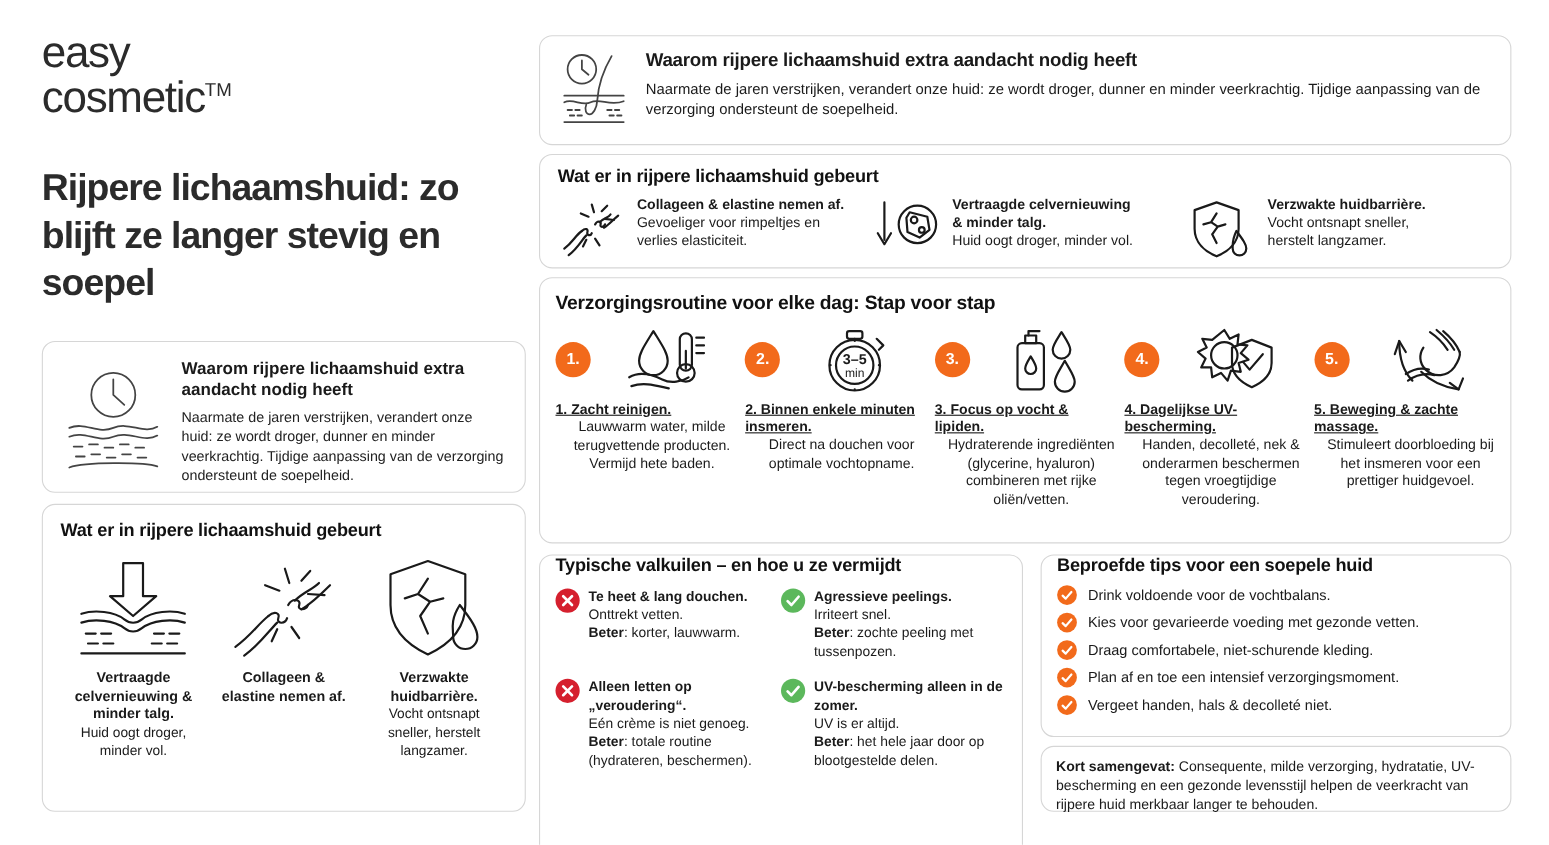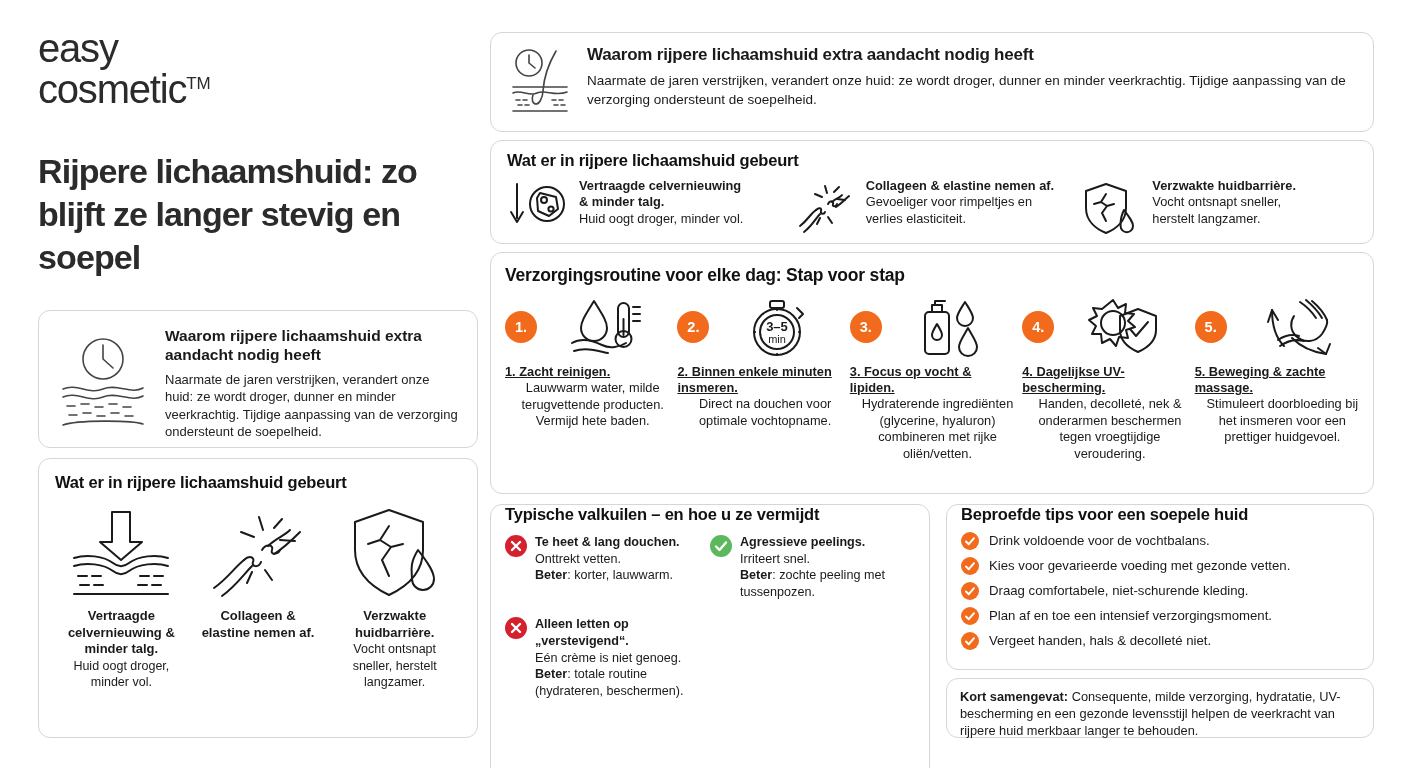--- a/index.html
+++ b/index.html
@@ -159,47 +159,47 @@
       </div>
     </div>
   </div>
 
   <div class="card" id="top-what">
     <div class="card-title">Wat er in rijpere lichaamshuid gebeurt</div>
     <div class="row">
       <div class="item">
         <div class="ico">
           <svg width="62" height="56" viewBox="0 0 62 56">
-            <path class="ln" d="M10 4 V38 M4 32 L10 42 L16 32"></path>
-            <circle class="ln" cx="40" cy="24" r="17"></circle>
-            <path class="ln" d="M33 13 L49 17 L51 29 L42 36 L31 31 L30 18 Z"></path>
-            <circle class="ln" cx="37" cy="20" r="3"></circle>
-            <circle class="ln" cx="44" cy="29" r="2.6"></circle>
-          </svg>
-        </div>
-        <div>
-          <div class="h"><span>Vertraagde celvernieuwing</span><br><span>&amp; minder talg.</span></div>
-          <div class="d">Huid oogt droger, minder vol.</div>
-        </div>
-      </div>
-
-      <div class="item">
-        <div class="ico">
-          <svg width="62" height="56" viewBox="0 0 62 56">
             <path class="ln" d="M6 46 C14 40, 16 34, 22 30 M10 52 C18 46, 22 38, 26 34"></path>
             <path class="ln" d="M22 30 C25 27, 28 28, 27 31 C26 34, 30 35, 31 32"></path>
             <path class="ln" d="M38 22 C42 18, 46 18, 48 15 M42 27 C47 24, 50 20, 55 16"></path>
             <path class="ln" d="M34 24 C36 20, 40 21, 39 24 C38 27, 42 27, 43 24"></path>
             <path class="ln" d="M33 13 L31 6 M40 12 L45 7 M43 19 L51 20 M28 17 L21 14"></path>
             <path class="ln" d="M26 38 L23 44 M34 37 L38 43"></path>
           </svg>
         </div>
         <div>
           <div class="h">Collageen &amp; elastine nemen af.</div>
           <div class="d"><span>Gevoeliger voor rimpeltjes en</span><br><span>verlies elasticiteit.</span></div>
+        </div>
+      </div>
+
+      <div class="item">
+        <div class="ico">
+          <svg width="62" height="56" viewBox="0 0 62 56">
+            <path class="ln" d="M10 4 V38 M4 32 L10 42 L16 32"></path>
+            <circle class="ln" cx="40" cy="24" r="17"></circle>
+            <path class="ln" d="M33 13 L49 17 L51 29 L42 36 L31 31 L30 18 Z"></path>
+            <circle class="ln" cx="37" cy="20" r="3"></circle>
+            <circle class="ln" cx="44" cy="29" r="2.6"></circle>
+          </svg>
+        </div>
+        <div>
+          <div class="h"><span>Vertraagde celvernieuwing</span><br><span>&amp; minder talg.</span></div>
+          <div class="d">Huid oogt droger, minder vol.</div>
         </div>
       </div>
 
       <div class="item">
         <div class="ico">
           <svg width="58" height="58" viewBox="0 0 58 58">
             <path class="ln" d="M26 4 L46 11 V28 C46 41, 36 49, 26 53 C16 49, 6 41, 6 28 V11 Z"></path>
             <path class="ln" d="M26 14 L21 22 L27 26 L22 33 M27 26 L34 24 M21 22 L14 24 M22 33 L26 41"></path>
             <path class="ln" d="M44 30 C50 38, 53 42, 53 46 A6.2 6.2 0 0 1 40.6 46 C40.6 42, 40 38, 44 30 Z"></path>
           </svg>
@@ -423,26 +423,38 @@
         </div>
       </div>
 
       <div class="cell">
         <div class="mark bad">
           <svg width="22" height="22" viewBox="0 0 22 22">
               <path d="M7 7 L15 15 M15 7 L7 15" stroke="#fff" stroke-width="2.4" stroke-linecap="round" fill="none"></path>
             </svg>
         </div>
         <div class="body">
-          <span class="h">Alleen letten op „verstevigend“.</span><br>
+          <span class="h">Alleen letten op „veroudering“.</span><br>
           <span>Eén crème is niet genoeg.</span><br>
           <b>Beter</b><span>: totale routine (hydrateren, beschermen).</span>
         </div>
       </div>
 
+      <div class="cell">
+        <div class="mark good">
+          <svg width="22" height="22" viewBox="0 0 22 22">
+              <path d="M6 11.5 L9.5 15 L16 7.5" stroke="#fff" stroke-width="2.4" stroke-linecap="round" stroke-linejoin="round" fill="none"></path>
+            </svg>
+        </div>
+        <div class="body">
+          <span class="h">UV-bescherming alleen in de zomer.</span><br>
+          <span>UV is er altijd.</span><br>
+          <b>Beter</b><span>: het hele jaar door op blootgestelde delen.</span>
+        </div>
+      </div>
     </div>
   </div>
 
   <div class="card" id="tips">
     <div class="card-title">Beproefde tips voor een soepele huid</div>
     <ul>
       <li>
         <span class="dotcheck">
             <svg width="18" height="18" viewBox="0 0 18 18">
               <path d="M5 9.5 L7.8 12.2 L13 6.2" stroke="#fff" stroke-width="2" stroke-linecap="round" stroke-linejoin="round" fill="none"></path>

